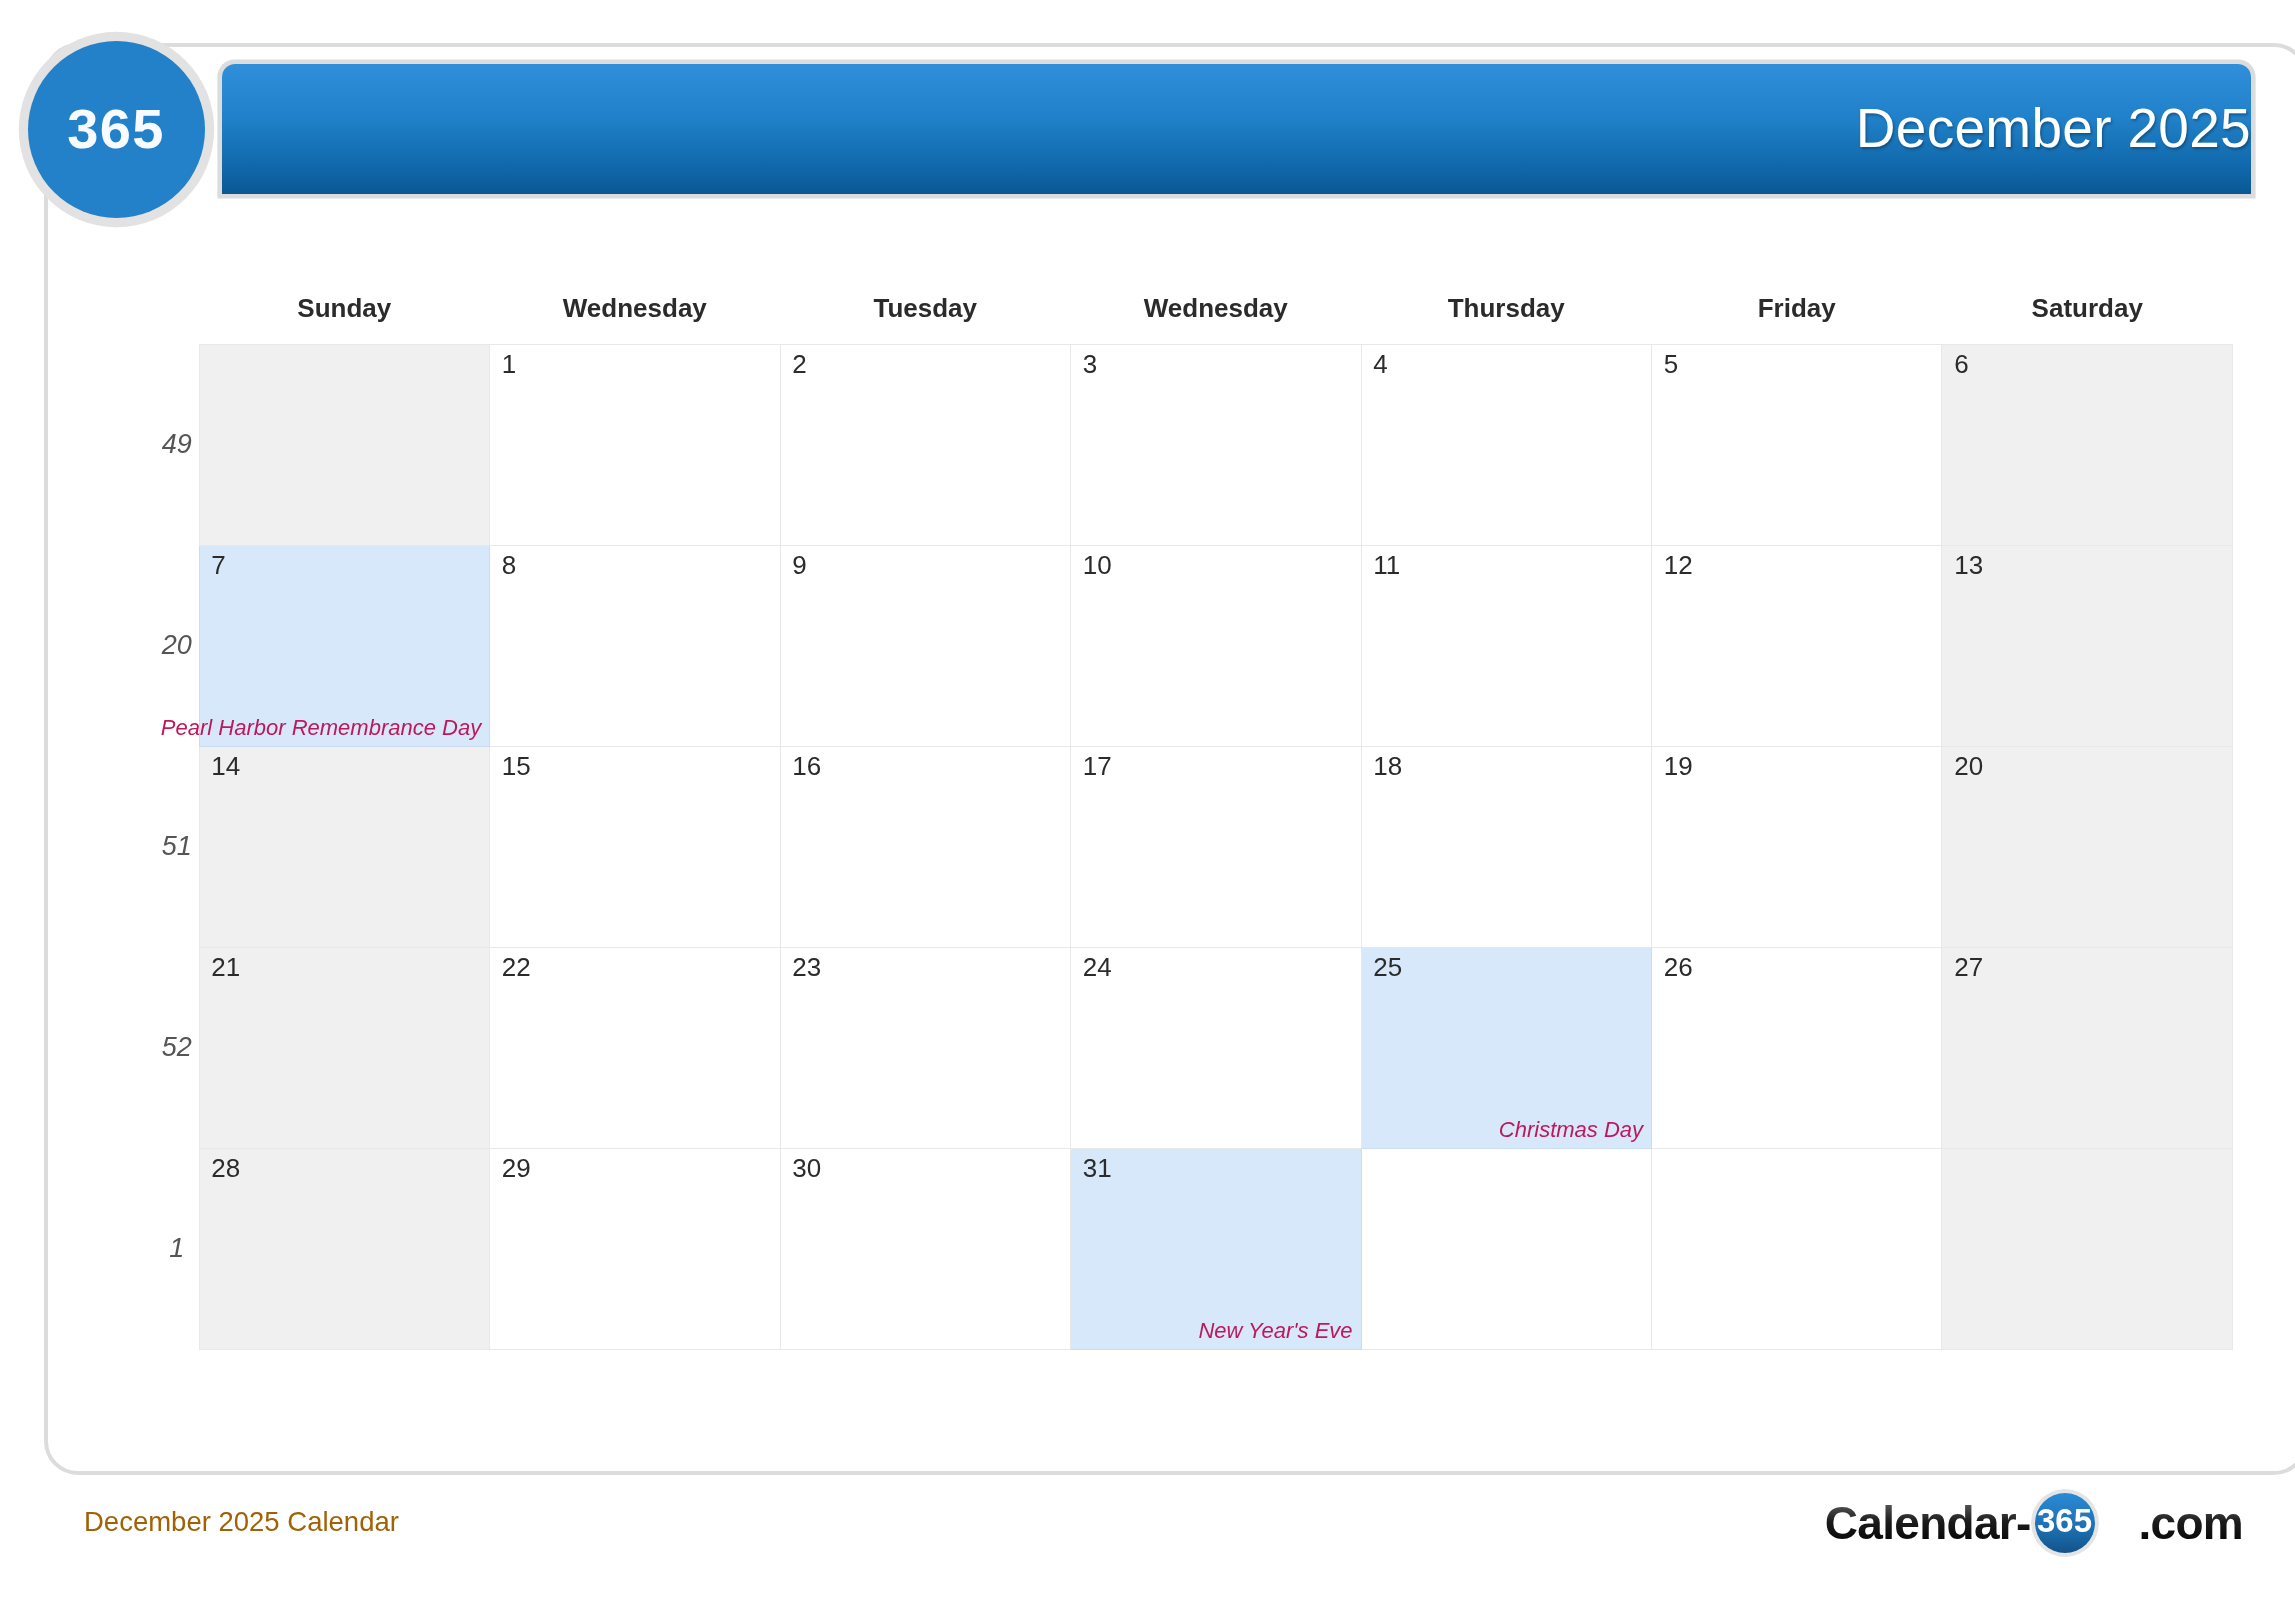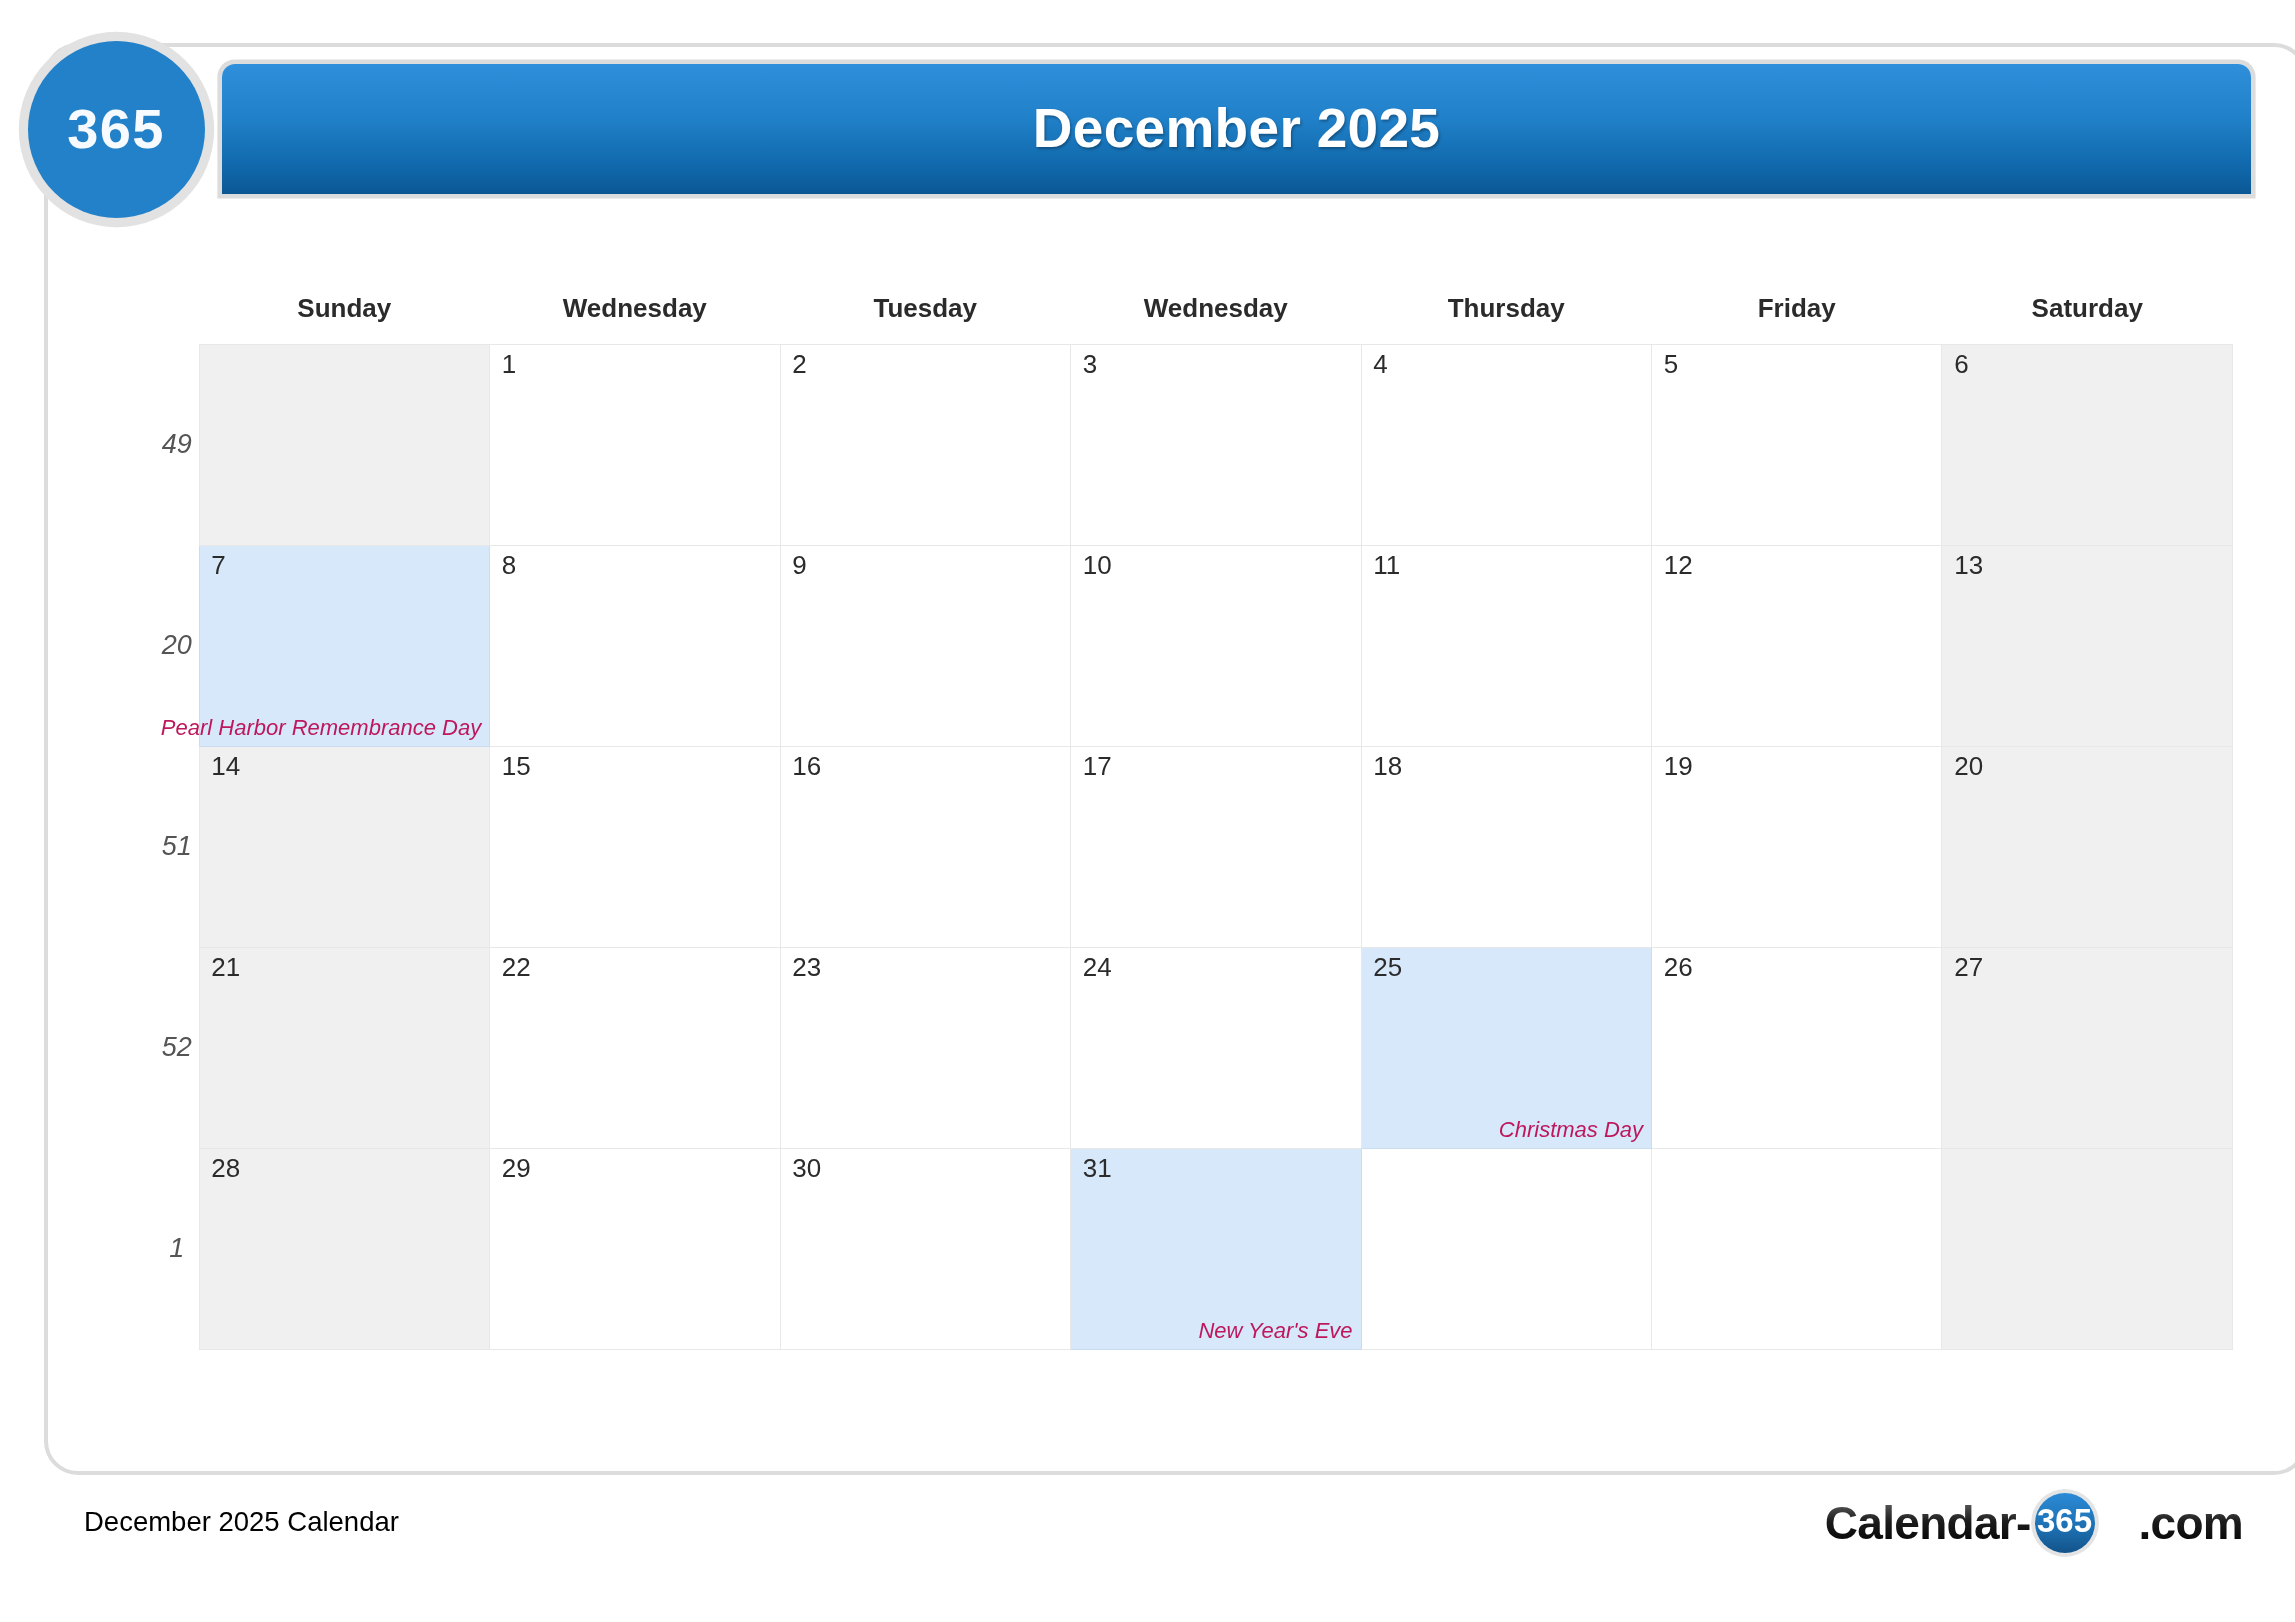--- a/index.html
+++ b/index.html
@@ -41,24 +41,24 @@
     background: linear-gradient(to bottom, #2f8fda 0%, #2080c9 42%, #0f66a8 82%, #0b5794 100%);
     box-shadow: 0 0 0 4.6px #dcdcdc;
     z-index: 4;
   }
   #title-text {
     position: absolute;
     left: 0;
     right: 0;
     top: 50%;
     transform: translateY(-52%);
-    text-align: center;
+    text-align: right;
     color: #ffffff;
     font-size: 55px;
-    font-weight: bold;
+    font-weight: normal;
     font-family: "Liberation Sans", sans-serif;
     letter-spacing: 0.3px;
     text-shadow: 1.3px 2px 2.6px rgba(0,0,0,0.30);
   }
 
   
   #badge-365 {
     position: absolute;
     left: 27.5px;
     top: 41px;
@@ -171,21 +171,21 @@
     color: #be185d;
     line-height: 1.1;
   }
 
   
   #footer-caption {
     position: absolute;
     left: 84px;
     top: 1506px;
     font-size: 27.5px;
-    color: #000000;
+    color: #a16207;
   }
   #site-logo {
     position: absolute;
     right: 52px;
     top: 1491px;
     height: 63px;
     display: flex;
     align-items: center;
     font-size: 46px;
     font-weight: bold;

